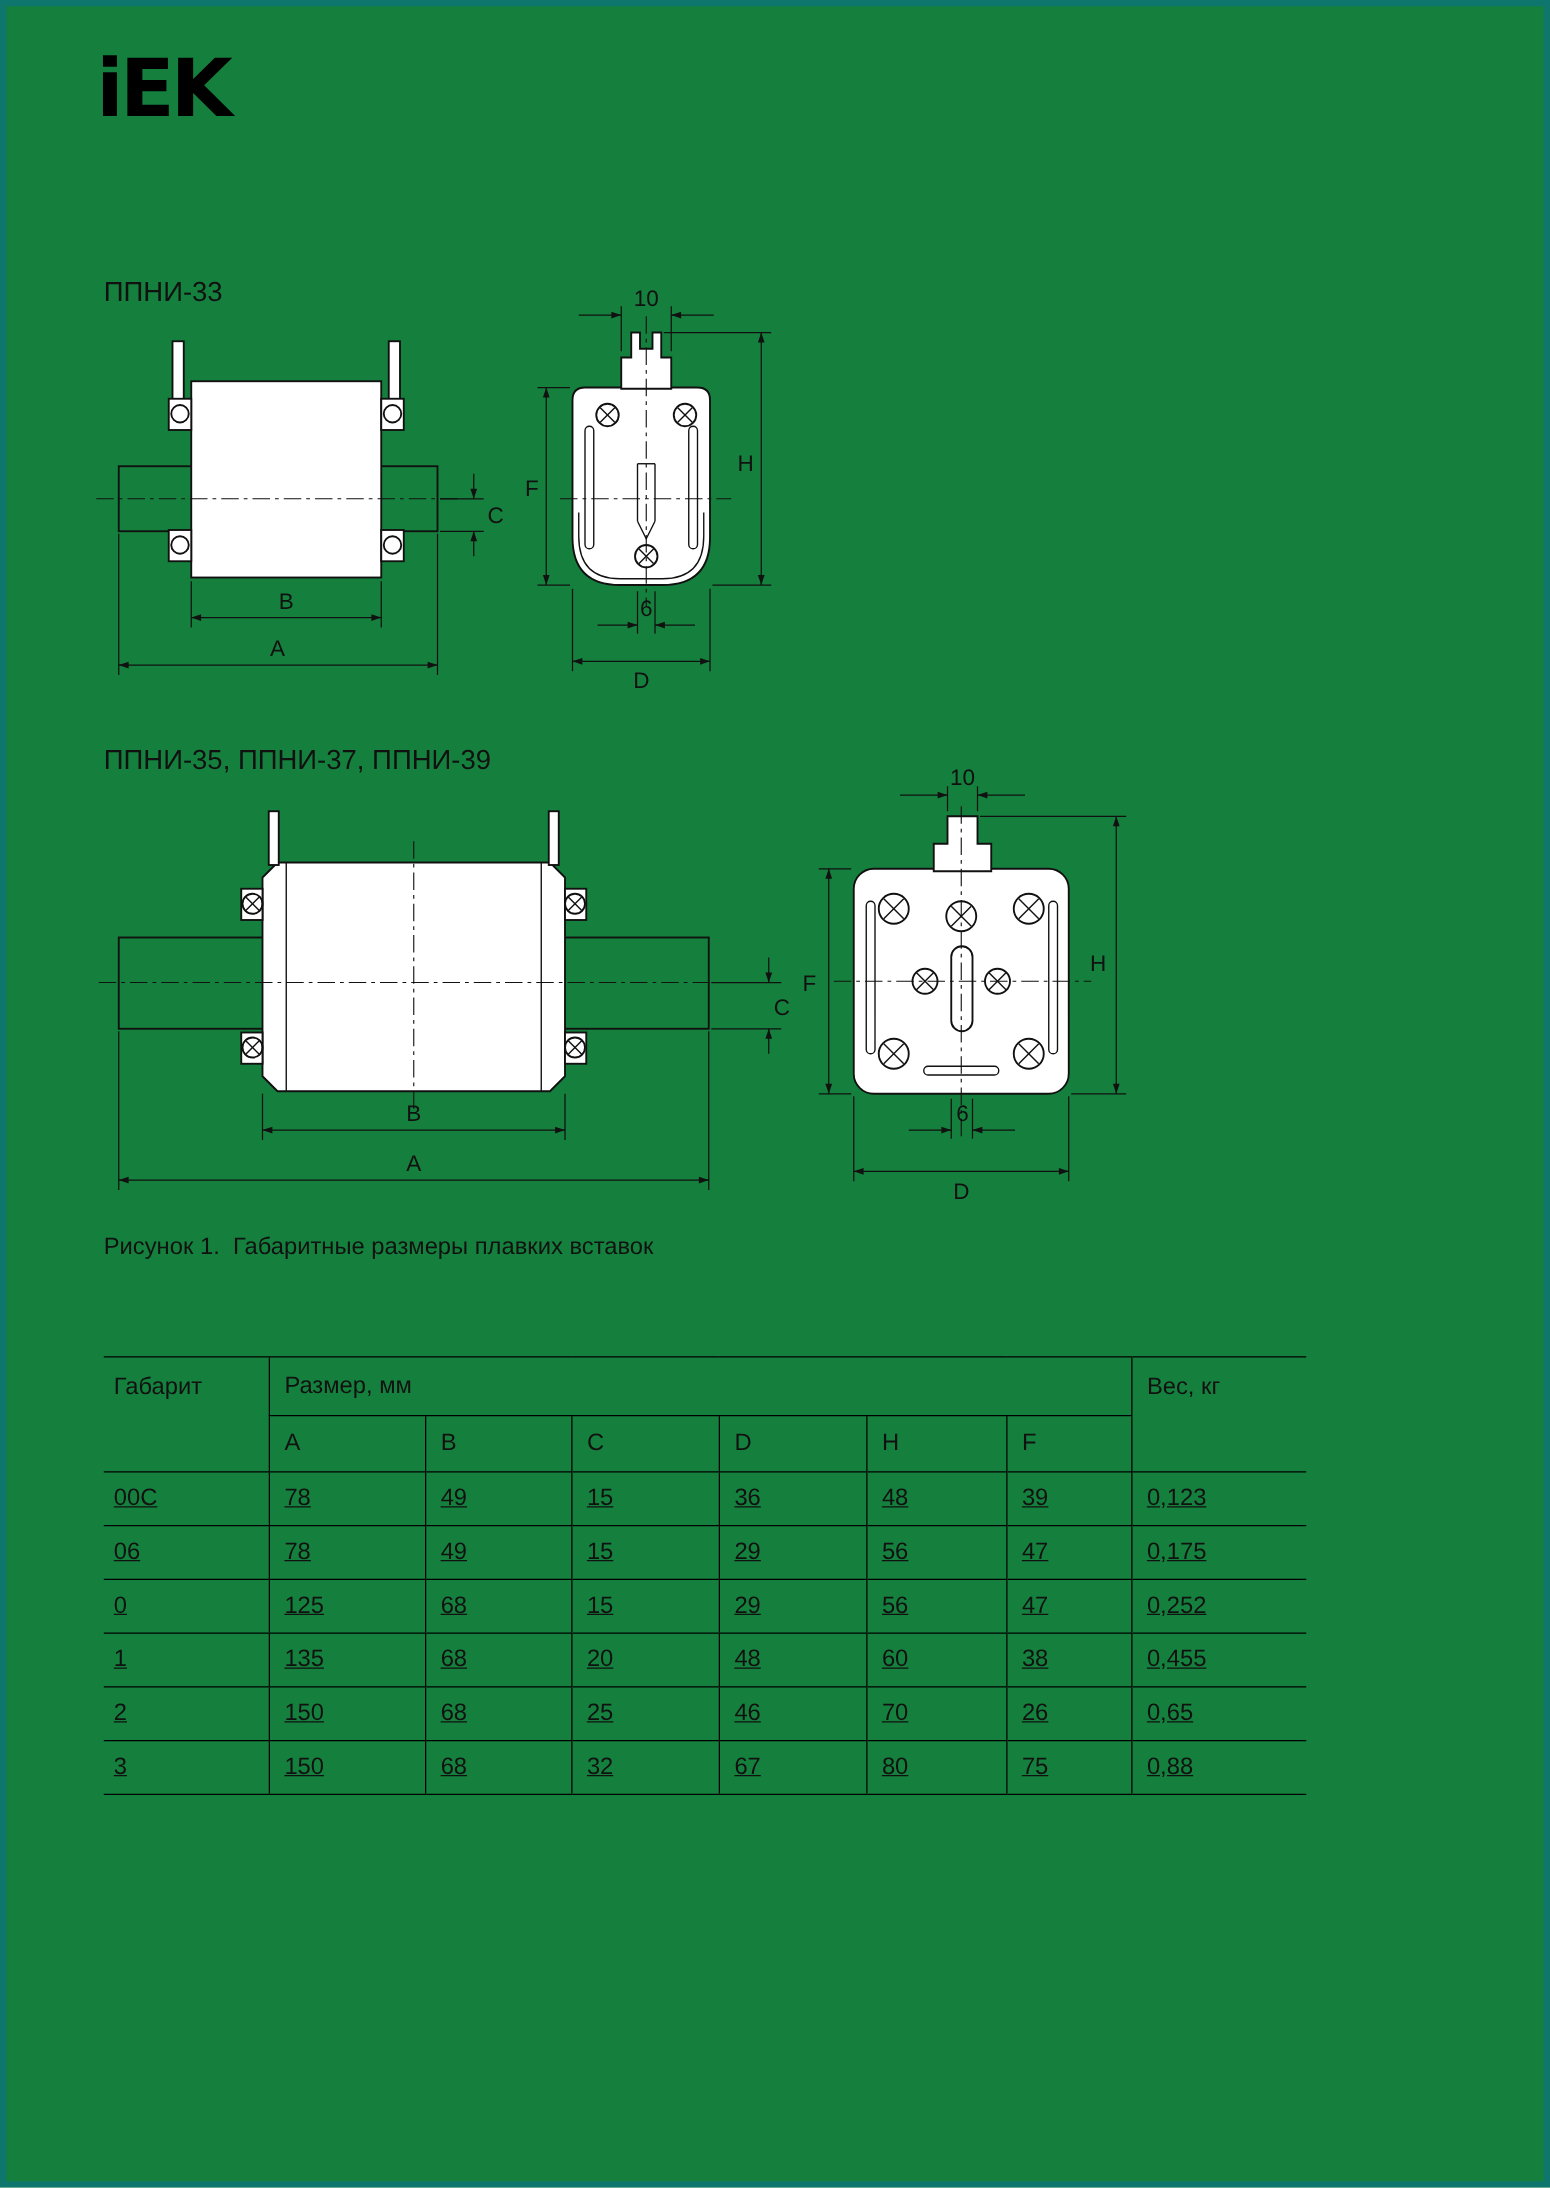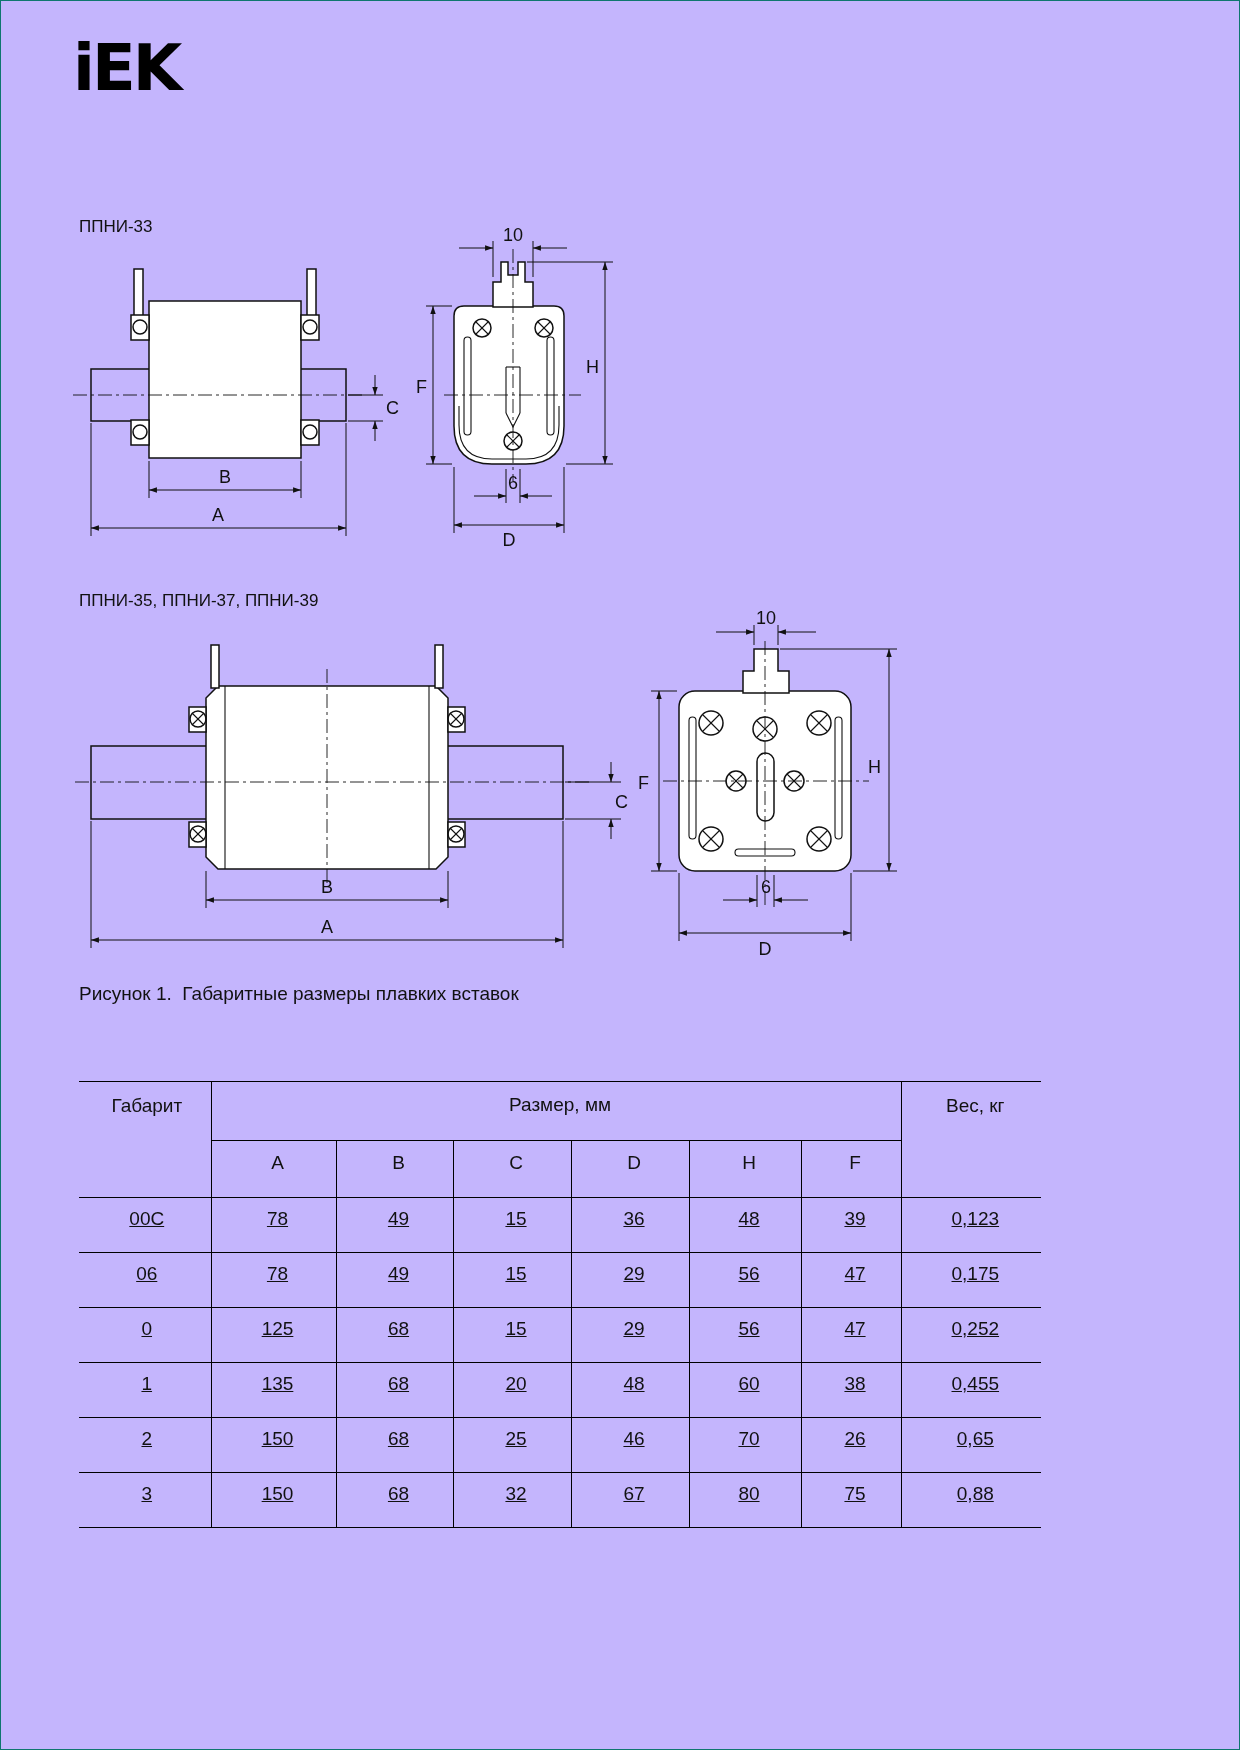--- a/index.html
+++ b/index.html
@@ -1,48 +1,48 @@
 <!DOCTYPE html>
 <html><head>
 <meta charset="utf-8">
 <style>
   html,body { margin:0; padding:0; background:#e8e8e8; }
   .page {
     position:relative; width:1240px; height:1750px; margin:0 auto;
-    background:#c4b5fd; border:1px solid #0f766e; box-sizing:border-box;
+    background:#15803d; border:5px solid #0f766e; box-sizing:border-box;
     font-family:"Liberation Sans", sans-serif; color:#111; overflow:hidden;
   }
   .logo {
     position:absolute; left:72px; top:30px;
     font-family:"DejaVu Sans", sans-serif; font-weight:bold;
     font-size:64px; letter-spacing:-3px; color:#000;
   }
   .drawing-title {
-    position:absolute; font-size:17px; color:#111; white-space:pre;
+    position:absolute; font-size:22px; color:#111; white-space:pre;
   }
   #t33 { left:78px; top:216px; }
   #t35 { left:78px; top:590px; }
   .caption {
     position:absolute; left:78px; top:982px; font-size:19px; white-space:pre;
   }
   svg.drawings { position:absolute; left:0; top:0; }
   .ln  { fill:none; stroke:#111; stroke-width:1.5; }
   .ln2 { fill:none; stroke:#111; stroke-width:1.1; }
   .wf  { fill:#fff; }
   .dim { fill:none; stroke:#111; stroke-width:1; }
   .cl  { fill:none; stroke:#111; stroke-width:0.9; stroke-dasharray:14 4 3 4; }
   text.dl { font-family:"Liberation Sans",sans-serif; font-size:18px; fill:#111; }
   .dim-table {
     position:absolute; left:78px; top:1080px; width:962px;
     border-collapse:collapse; table-layout:fixed;
     font-size:19px; color:#111;
   }
   .dim-table th, .dim-table td {
     border-bottom:1.5px solid #000; border-left:1.5px solid #000;
-    font-weight:normal; text-align:center; padding:0 4px 12px 12px;
+    font-weight:normal; text-align:left; padding:0 4px 0 12px;
     vertical-align:middle; overflow:hidden;
   }
   .dim-table .nolb { border-left:none; padding-left:8px; }
   .dim-table tr.hr1 th { border-top:1.5px solid #000; height:46px; }
   .dim-table tr.hr2 th { height:44px; }
   .dim-table td { height:42px;text-decoration:underline; }
   .dim-table th.span2 { vertical-align:top; padding-top:13px; }
 </style>
 </head>
 <body>

